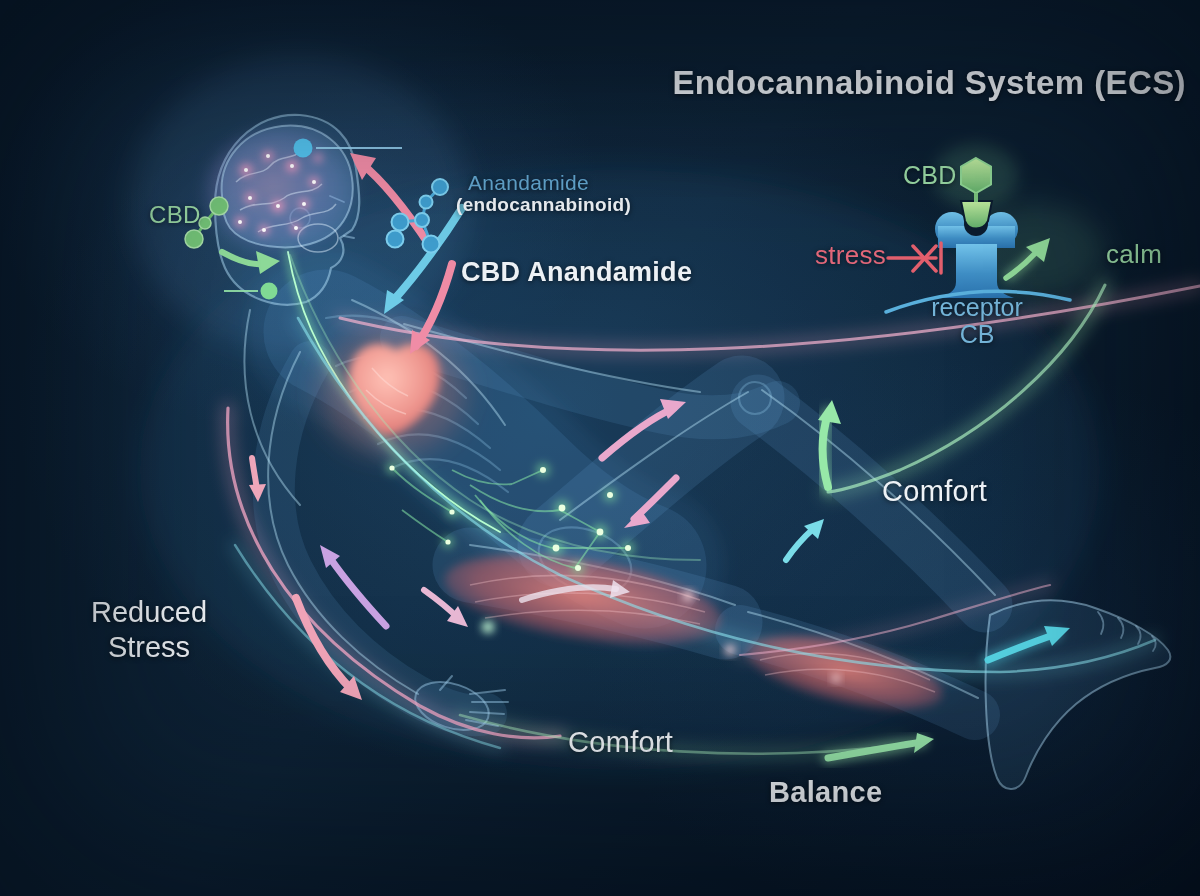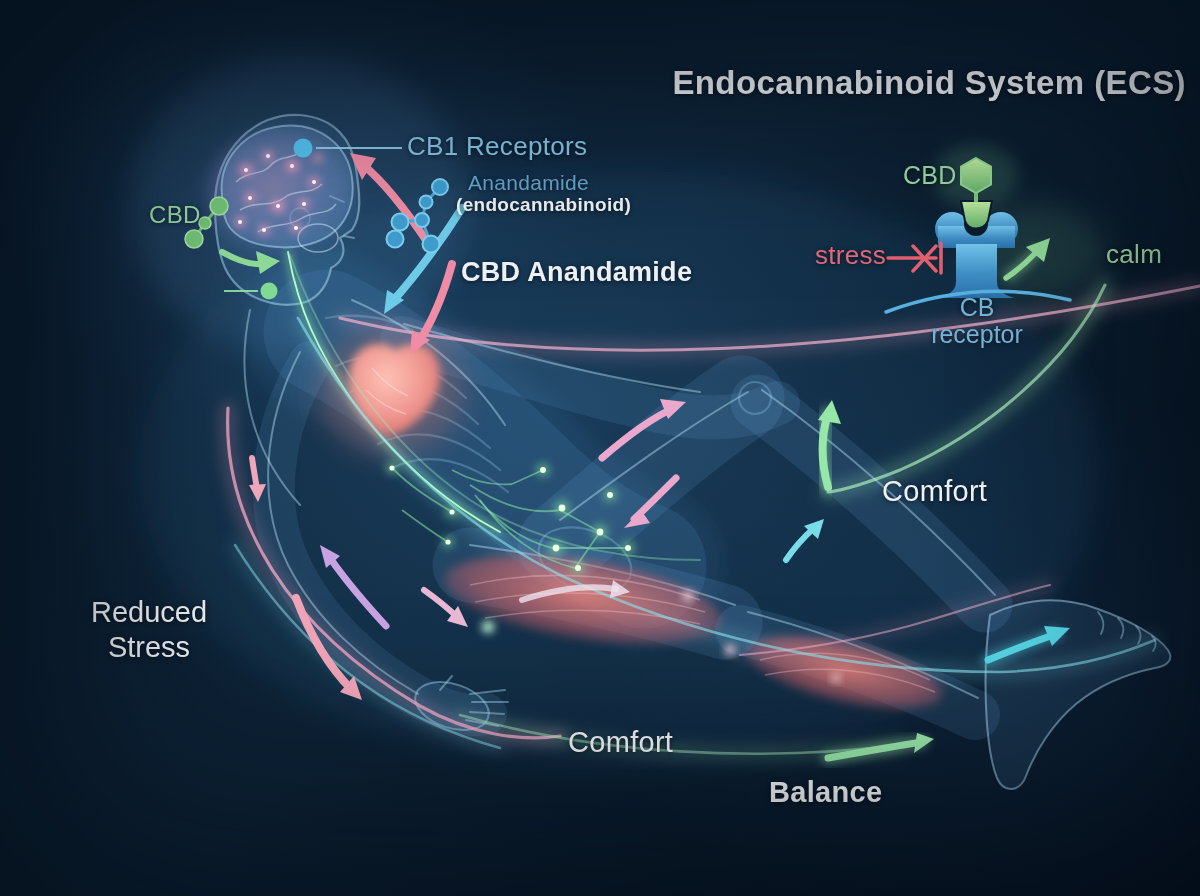--- a/index.html
+++ b/index.html
@@ -373,34 +373,33 @@
 
     <g>
       <path d="M1006,278 Q1024,266 1040,248" fill="none" stroke="rgba(143,216,152,.4)" stroke-width="12" filter="url(#b4)"></path>
       <path d="M1006,278 Q1024,266 1040,248" fill="none" stroke="#8fd898" stroke-width="5.5" stroke-linecap="round"></path>
       <polygon points="1050,238 1044,262 1026,247" fill="#8fd898"></polygon>
     </g>
   </g>
 </svg>
 
 <div class="lbl title">Endocannabinoid System (ECS)</div>
-<div class="lbl lbl-cb1">CB1 Receptors</div>
 <div class="lbl lbl-anand">Anandamide</div>
 <div class="lbl lbl-anand-sub">(endocannabinoid)</div>
 <div class="lbl lbl-cbd">CBD</div>
 <div class="lbl lbl-interaction">CBD Anandamide</div>
 <div class="lbl lbl-comfort-u">Comfort</div>
 <div class="blk-reduced">
   <div>Reduced</div>
   <div>Stress</div>
 </div>
 <div class="lbl lbl-comfort-l">Comfort</div>
 <div class="lbl lbl-balance">Balance</div>
 
 <div class="lbl ins-cbd">CBD</div>
 <div class="lbl ins-stress">stress</div>
 <div class="lbl ins-calm">calm</div>
 <div class="blk-receptor">
+  <div>receptor</div>
   <div>CB</div>
-  <div>receptor</div>
 </div>
 
 </div>
 
 </body></html>

